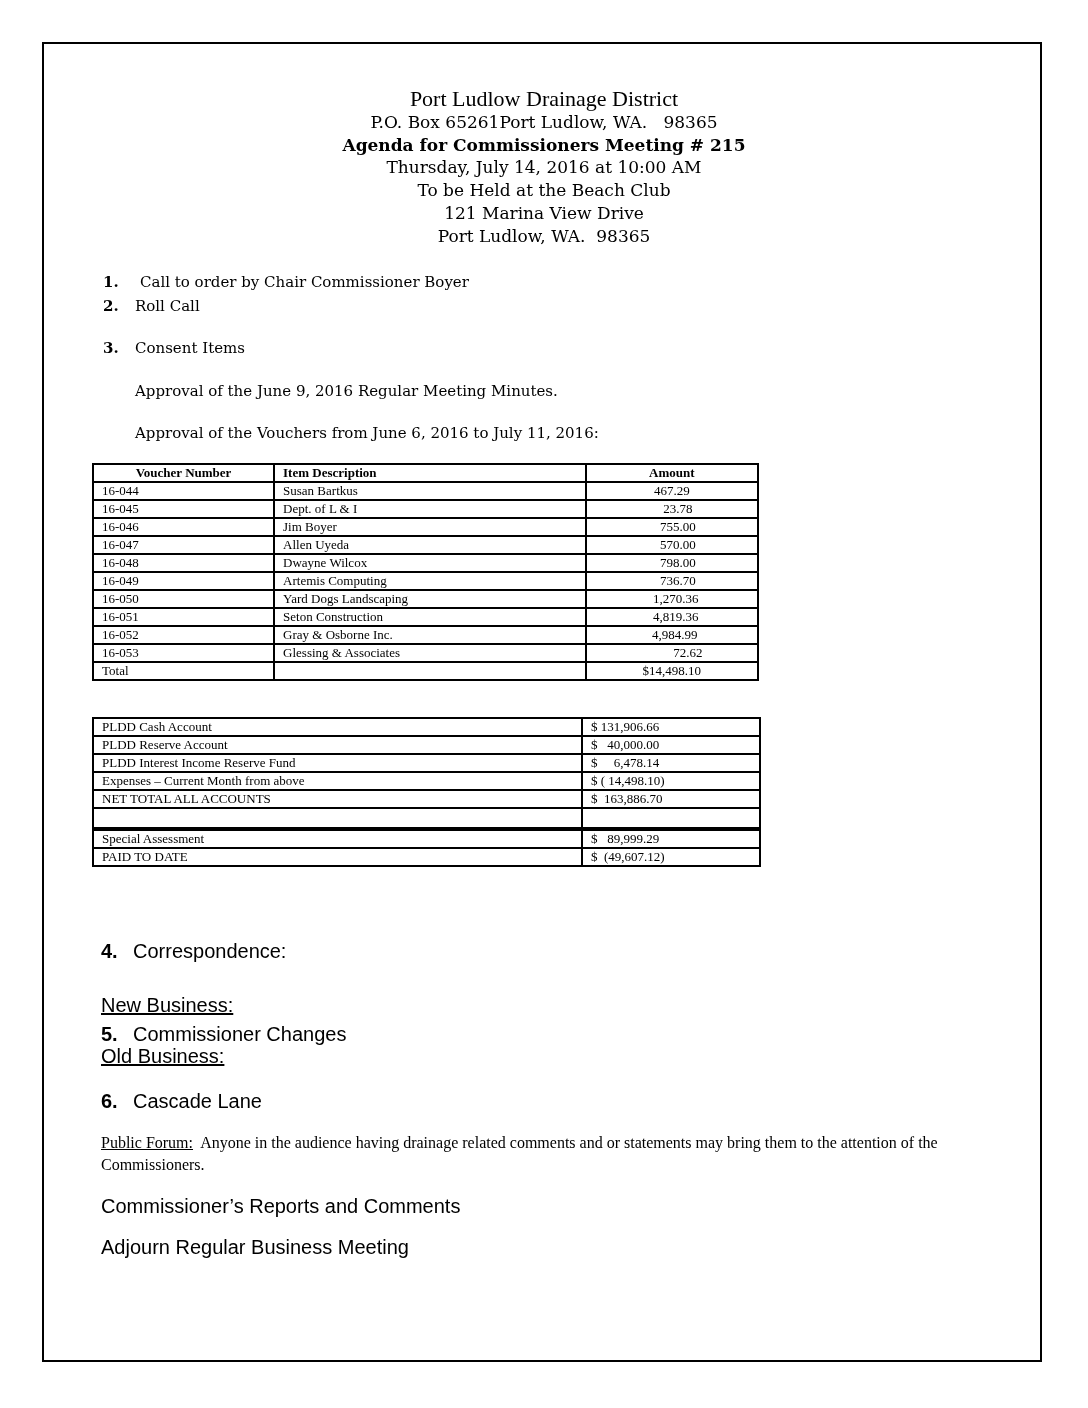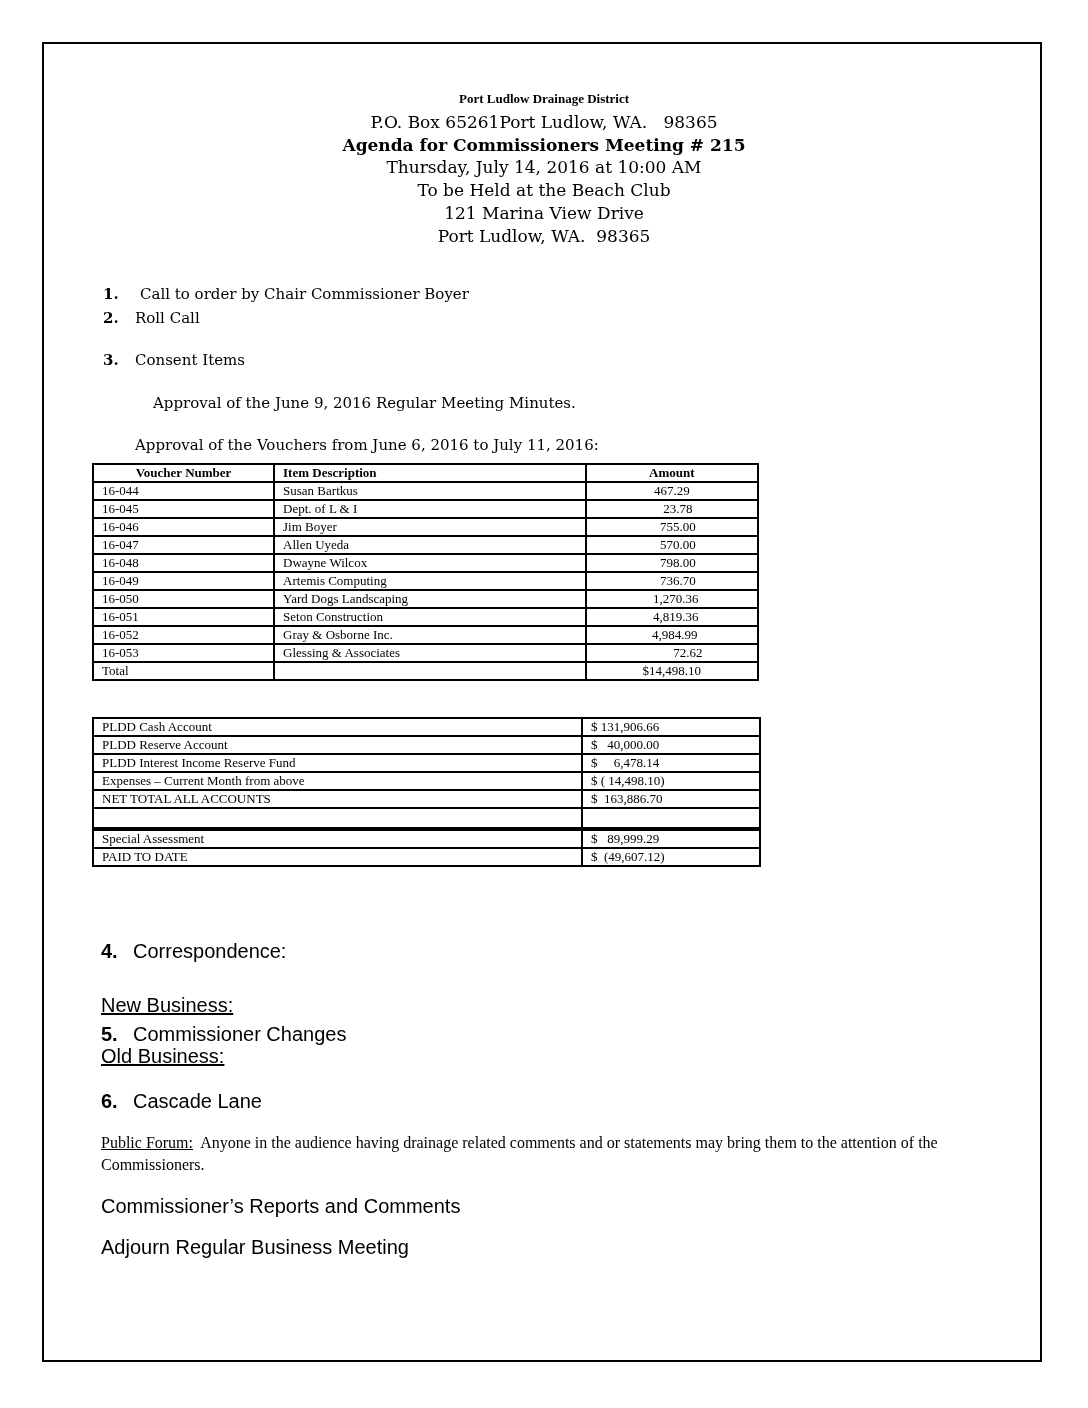--- a/index.html
+++ b/index.html
@@ -28,32 +28,31 @@
       left: 0;
       width: 1088px;
       top: 88px;
       text-align: center;
       font-family: "DejaVu Serif", serif;
       font-size: 17px;
       line-height: 22.8px;
     }
     .header .org {
       font-family: "Liberation Serif", serif;
-      font-weight: bold;
-      font-size: 13px;
+      font-weight: normal;
+      font-size: 22px;
     }
     .header .agenda-title {
       font-weight: bold;
     }
     .agenda-line {
       position: absolute;
       font-family: "DejaVu Serif", serif;
       font-size: 15px;
       white-space: nowrap;
-      margin-top: 12px;
     }
     .agenda-line .num {
       display: inline-block;
       width: 32px;
       font-weight: bold;
     }
     .table-wrap {
       position: absolute;
       left: 92px;
       width: 667px;
@@ -124,21 +123,21 @@
 
 <div class="agenda-line" style="left:103px; top:273px;">
   <span class="num">1.</span><span style="margin-left:5px;">Call to order by Chair Commissioner Boyer</span>
 </div>
 <div class="agenda-line" style="left:103px; top:297px;">
   <span class="num">2.</span><span>Roll Call</span>
 </div>
 <div class="agenda-line" style="left:103px; top:339px;">
   <span class="num">3.</span><span>Consent Items</span>
 </div>
-<div class="agenda-line" style="left:153px; top:382px;">Approval of the June 9, 2016 Regular Meeting Minutes.</div>
+<div class="agenda-line" style="left:135px; top:382px;">Approval of the June 9, 2016 Regular Meeting Minutes.</div>
 <div class="agenda-line" style="left:135px; top:424px;">Approval of the Vouchers from June 6, 2016 to July 11, 2016:</div>
 
 <div class="table-wrap" style="top:463px;">
   <table>
     <colgroup>
       <col class="col-voucher">
         <col class="col-desc">
         <col class="col-amount">
     </colgroup>
     <thead>

